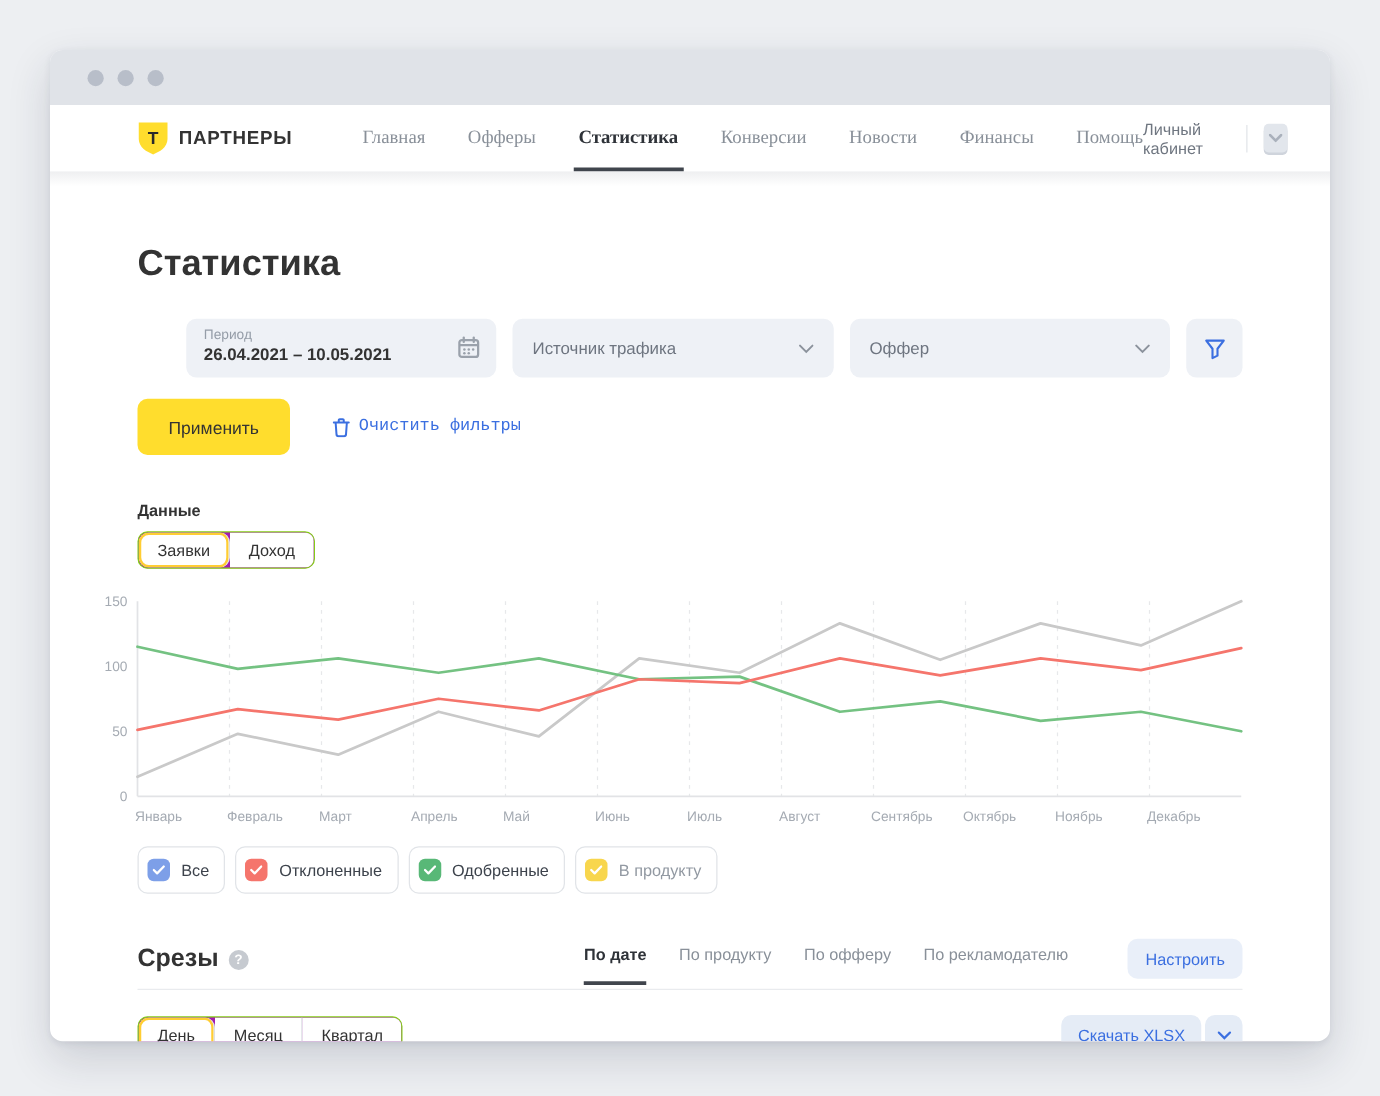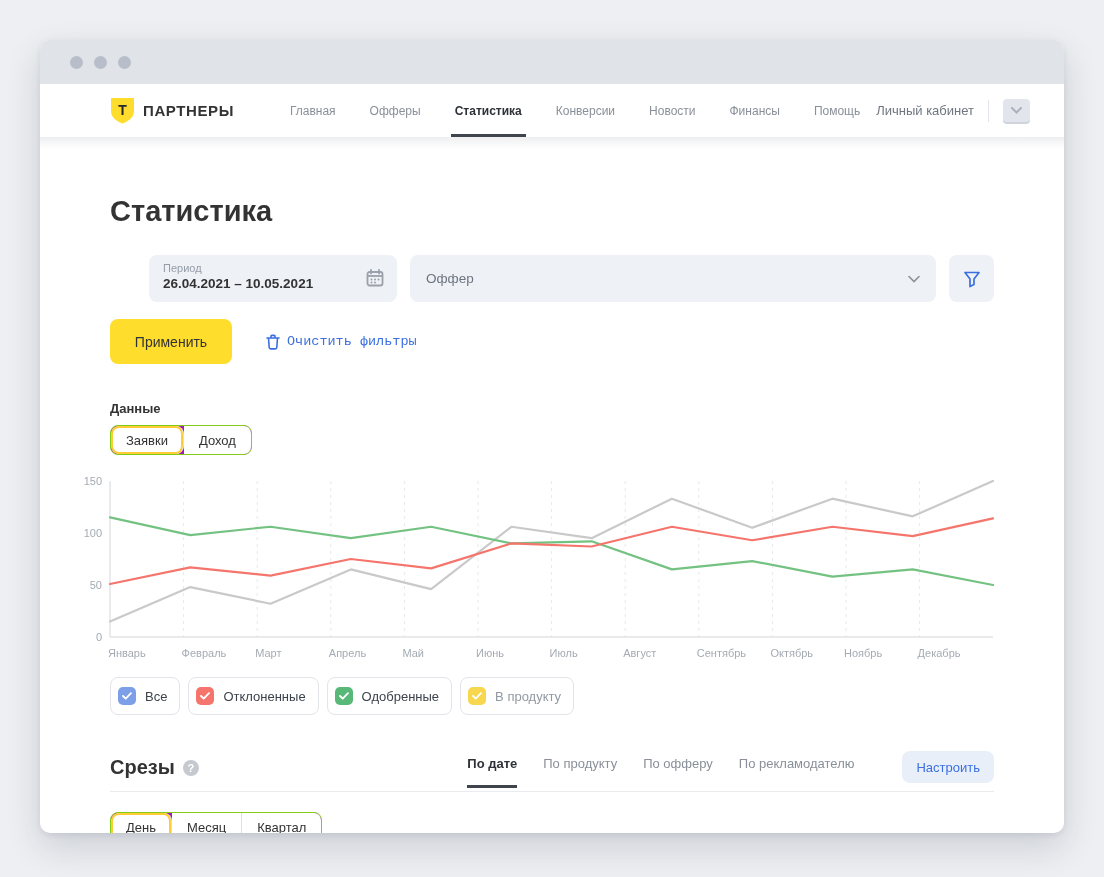--- a/index.html
+++ b/index.html
@@ -25,22 +25,22 @@
   .chrome .dot { width:13px; height:13px; border-radius:50%; background:#b8bec9; }
   
   .nav {
     height:53px; background:#fff; display:flex; align-items:stretch;
     padding:0 34px 0 70px; position:relative;
   }
   .brand { display:flex; align-items:center; gap:8px; margin-right:56px; cursor:pointer; }
   .brand-name { font-size:15px; font-weight:800; letter-spacing:.6px; color:#333; }
   .nav-links { display:flex; align-items:stretch; gap:34px; }
   .nav-link {
-    display:flex; align-items:center; font-size:12px; color:#899099;
-    text-decoration:none; position:relative; cursor:pointer;
+    display:flex; align-items:center; font-size:15px; color:#899099;
+    text-decoration:none; position:relative; cursor:pointer;font-family:Liberation Serif, serif;
   }
   .nav-link.active { color:#2e3238; font-weight:600; }
   .nav-link.active::after {
     content:""; position:absolute; left:-4px; right:-4px; bottom:0; height:3px; background:#40454d;
   }
   .account { margin-left:auto; display:flex; align-items:center; gap:14px; }
   .account-label { font-size:13px; color:#6f7680; }
   .account-vr { width:1px; height:22px; background:#e2e5e9; }
   .avatar-btn {
     width:27px; height:23px; border:none; border-radius:4px; background:#e2e6ec;
@@ -190,20 +190,26 @@
           <svg class="cal-ico" width="20" height="20" viewBox="0 0 20 20">
             <rect x="2.5" y="4" width="15" height="13.5" rx="2" fill="none" stroke="#9aa1ab" stroke-width="1.8"></rect>
             <line x1="2.5" y1="8" x2="17.5" y2="8" stroke="#9aa1ab" stroke-width="1.8"></line>
             <line x1="6" y1="2" x2="6" y2="5.5" stroke="#9aa1ab" stroke-width="1.8" stroke-linecap="round"></line>
             <line x1="14" y1="2" x2="14" y2="5.5" stroke="#9aa1ab" stroke-width="1.8" stroke-linecap="round"></line>
             <circle cx="6.5" cy="11.5" r="1" fill="#9aa1ab"></circle>
               <circle cx="10" cy="11.5" r="1" fill="#9aa1ab"></circle>
             <circle cx="13.5" cy="11.5" r="1" fill="#9aa1ab"></circle>
               <circle cx="6.5" cy="14.5" r="1" fill="#9aa1ab"></circle>
             <circle cx="10" cy="14.5" r="1" fill="#9aa1ab"></circle>
+          </svg>
+        </div>
+        <div class="field field-select">
+          <span>Источник трафика</span>
+          <svg width="12" height="8" viewBox="0 0 12 8">
+            <path d="M1 1.5 L6 6.5 L11 1.5" fill="none" stroke="#8b929c" stroke-width="1.6" stroke-linecap="round"></path>
           </svg>
         </div>
         <div class="field field-select">
           <span>Оффер</span>
           <svg width="12" height="8" viewBox="0 0 12 8">
             <path d="M1 1.5 L6 6.5 L11 1.5" fill="none" stroke="#8b929c" stroke-width="1.6" stroke-linecap="round"></path>
           </svg>
         </div>
         <button class="funnel-btn">
           <svg width="18" height="18" viewBox="0 0 18 18">
@@ -319,17 +325,25 @@
           </div>
         </div>
         <div class="divider-line"></div>
 
         <div class="bottom-row">
           <div class="seg">
             <button class="seg-btn selected">День</button>
             <button class="seg-btn">Месяц</button>
             <button class="seg-btn">Квартал</button>
           </div>
+          <div class="dl-group">
+            <button class="dl-btn">Скачать XLSX</button>
+            <button class="dl-chev">
+              <svg width="11" height="7" viewBox="0 0 11 7">
+                <path d="M1 1 L5.5 5.5 L10 1" fill="none" stroke="#3b6fe0" stroke-width="1.8" stroke-linecap="round"></path>
+              </svg>
+            </button>
+          </div>
         </div>
       </section>
     </main>
   </div>
 </div>
 
 </body></html>

